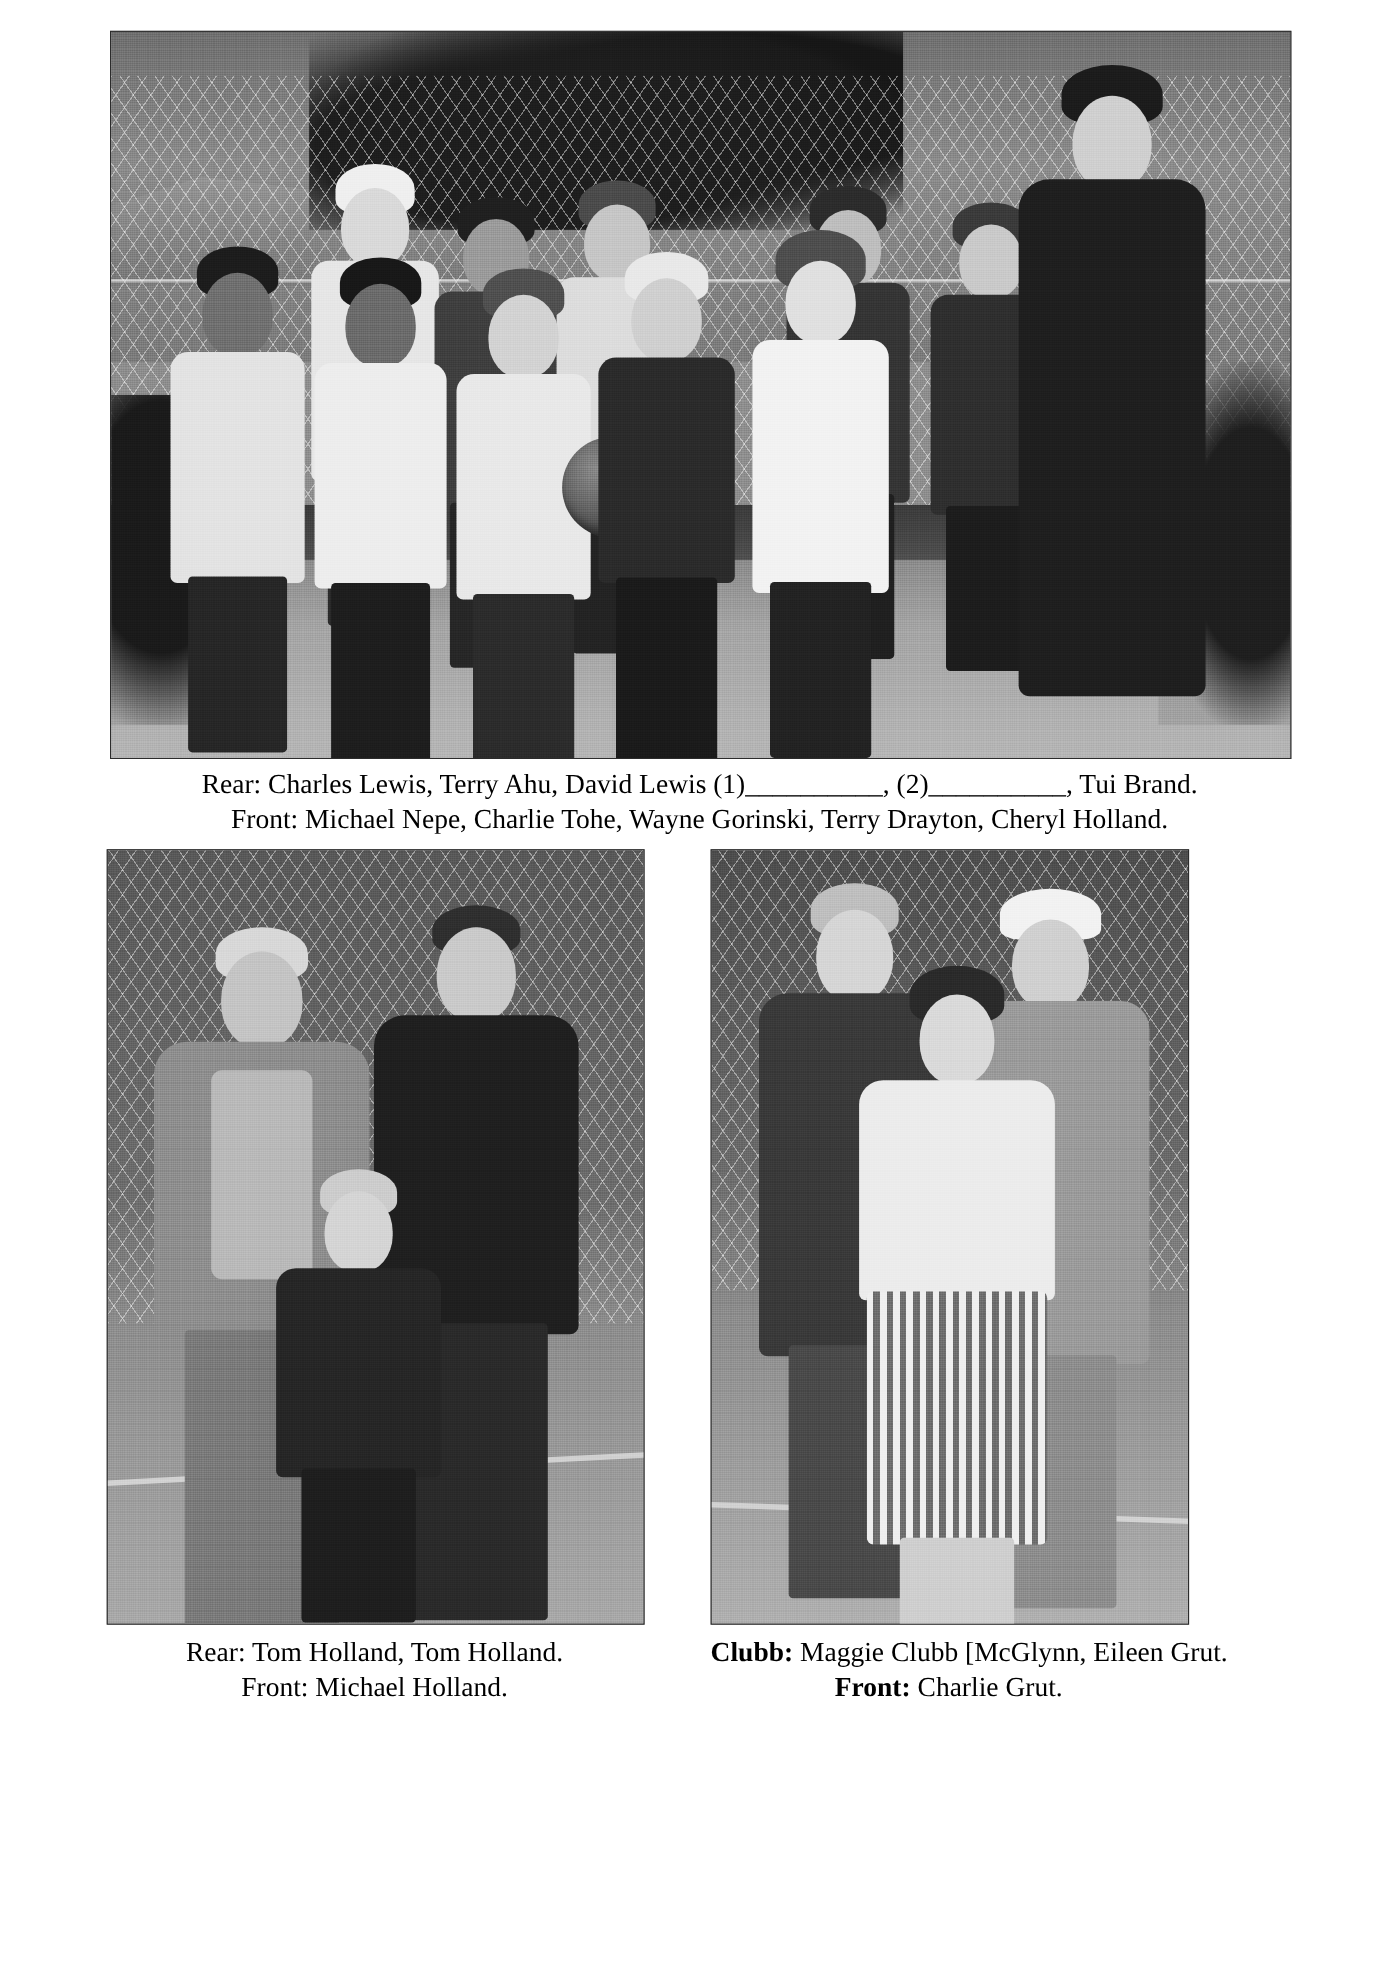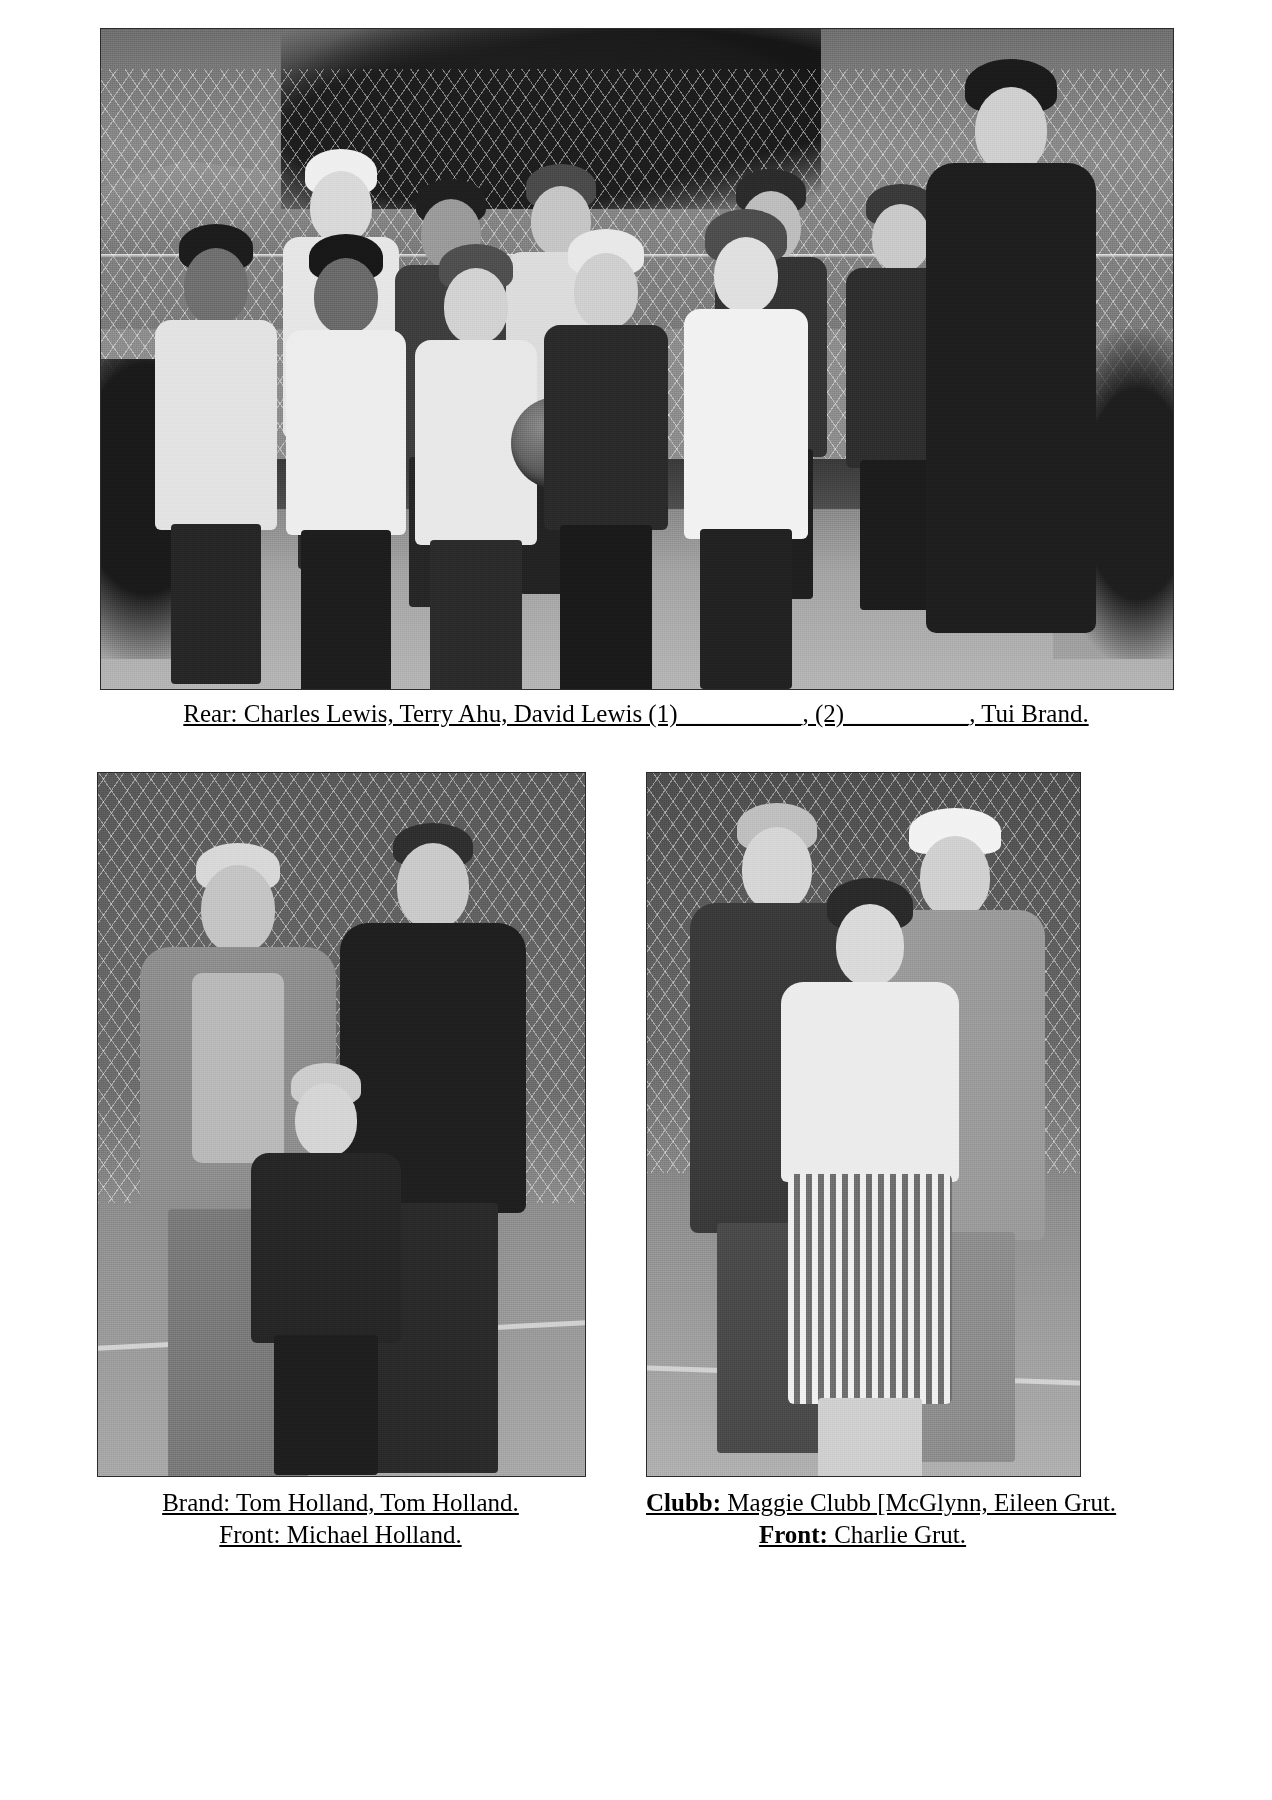--- a/index.html
+++ b/index.html
@@ -128,21 +128,21 @@
   }
 
   
   .caption {
     position: absolute;
     text-align: center;
     font-size: 25px;
     line-height: 1.28;
     font-family: "Liberation Serif", serif;
   }
-  .caption .line { display: block; white-space: nowrap; text-decoration: underline; }
+  .caption .line { display: block; white-space: nowrap; }
   .caption b { font-weight: bold; }
 
   #caption-top {
     left: 100px; top: 698px; width: 1072px;
   }
 
   
   #photo-holland {
     position: absolute;
     left: 97px; top: 772px;
@@ -266,20 +266,21 @@
       <div class="hair" style="top:0;width:92px;height:54px;background:#1b1b1b;"></div>
       <div class="head" style="top:28px;width:72px;height:86px;background:#cfcfcf;"></div>
       <div class="body" style="top:104px;width:170px;height:470px;background:#1e1e1e;border-radius:28px 28px 10px 10px;"></div>
     </div>
 
     <div class="grain"></div>
   </div>
 
   <div class="caption" id="caption-top">
     <span class="line">Rear:  Charles Lewis, Terry Ahu,  David Lewis (1)__________, (2)__________, Tui Brand.</span>
+    <span class="line">Front:  Michael Nepe, Charlie Tohe, Wayne Gorinski, Terry Drayton, Cheryl Holland.</span>
   </div>
 
   <div class="photo" id="photo-holland">
     <div class="bg"></div>
     <div class="mesh"></div>
     <div class="court-line"></div>
 
     <div class="fig" style="left:40px;top:70px;width:200px;height:620px;">
       <div class="hair" style="top:0;width:84px;height:48px;background:#d8d8d8;"></div>
       <div class="head" style="top:22px;width:74px;height:88px;background:#c4c4c4;"></div>
@@ -299,21 +300,21 @@
       <div class="hair" style="top:0;width:70px;height:42px;background:#cdcdcd;"></div>
       <div class="head" style="top:20px;width:62px;height:74px;background:#d5d5d5;"></div>
       <div class="body" style="top:90px;width:150px;height:190px;background:#262626;border-radius:18px 18px 6px 6px;"></div>
       <div class="legs" style="top:272px;width:104px;height:140px;background:#1e1e1e;"></div>
     </div>
 
     <div class="grain"></div>
   </div>
 
   <div class="caption" id="caption-left">
-    <span class="line">Brand: Tom Holland, Tom Holland.</span>
+    <span class="line">Rear: Tom Holland, Tom Holland.</span>
     <span class="line">Front: Michael Holland.</span>
   </div>
 
   <div class="photo" id="photo-grut">
     <div class="bg"></div>
     <div class="mesh"></div>
     <div class="court-line"></div>
 
     <div class="fig" style="left:40px;top:30px;width:180px;height:640px;">
       <div class="hair" style="top:0;width:80px;height:48px;background:#bfbfbf;"></div>

